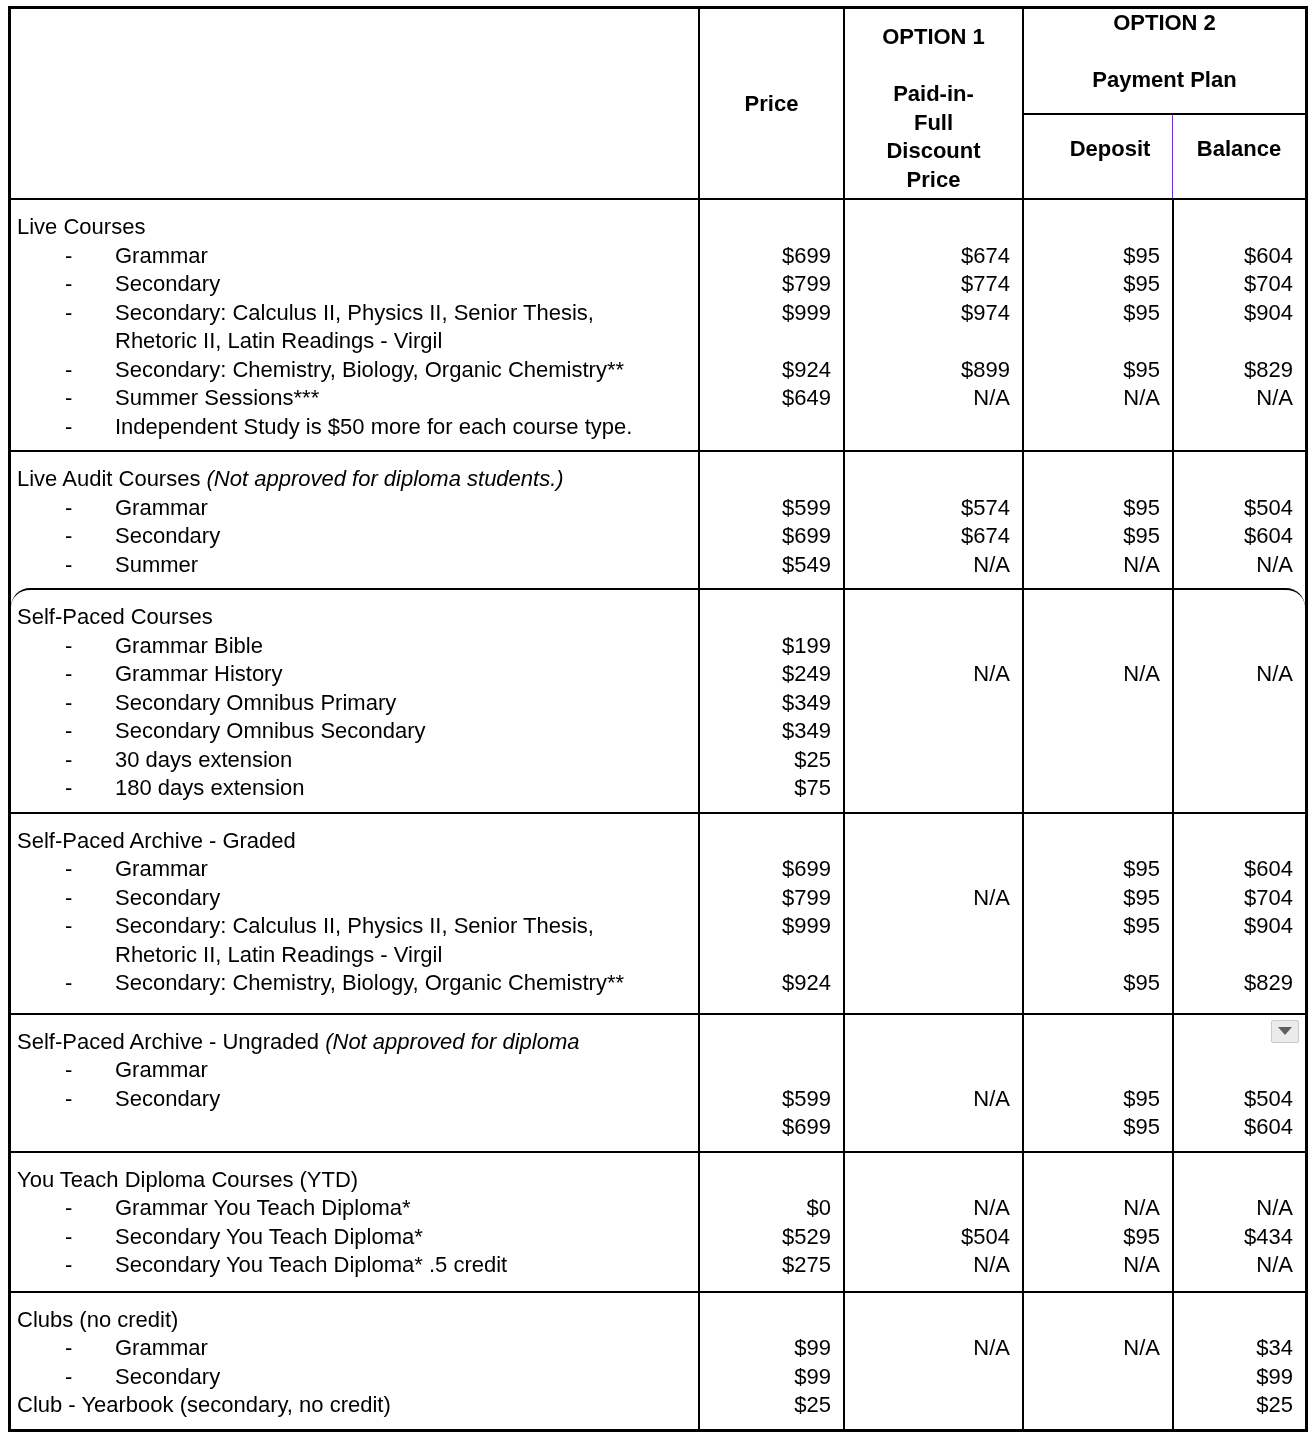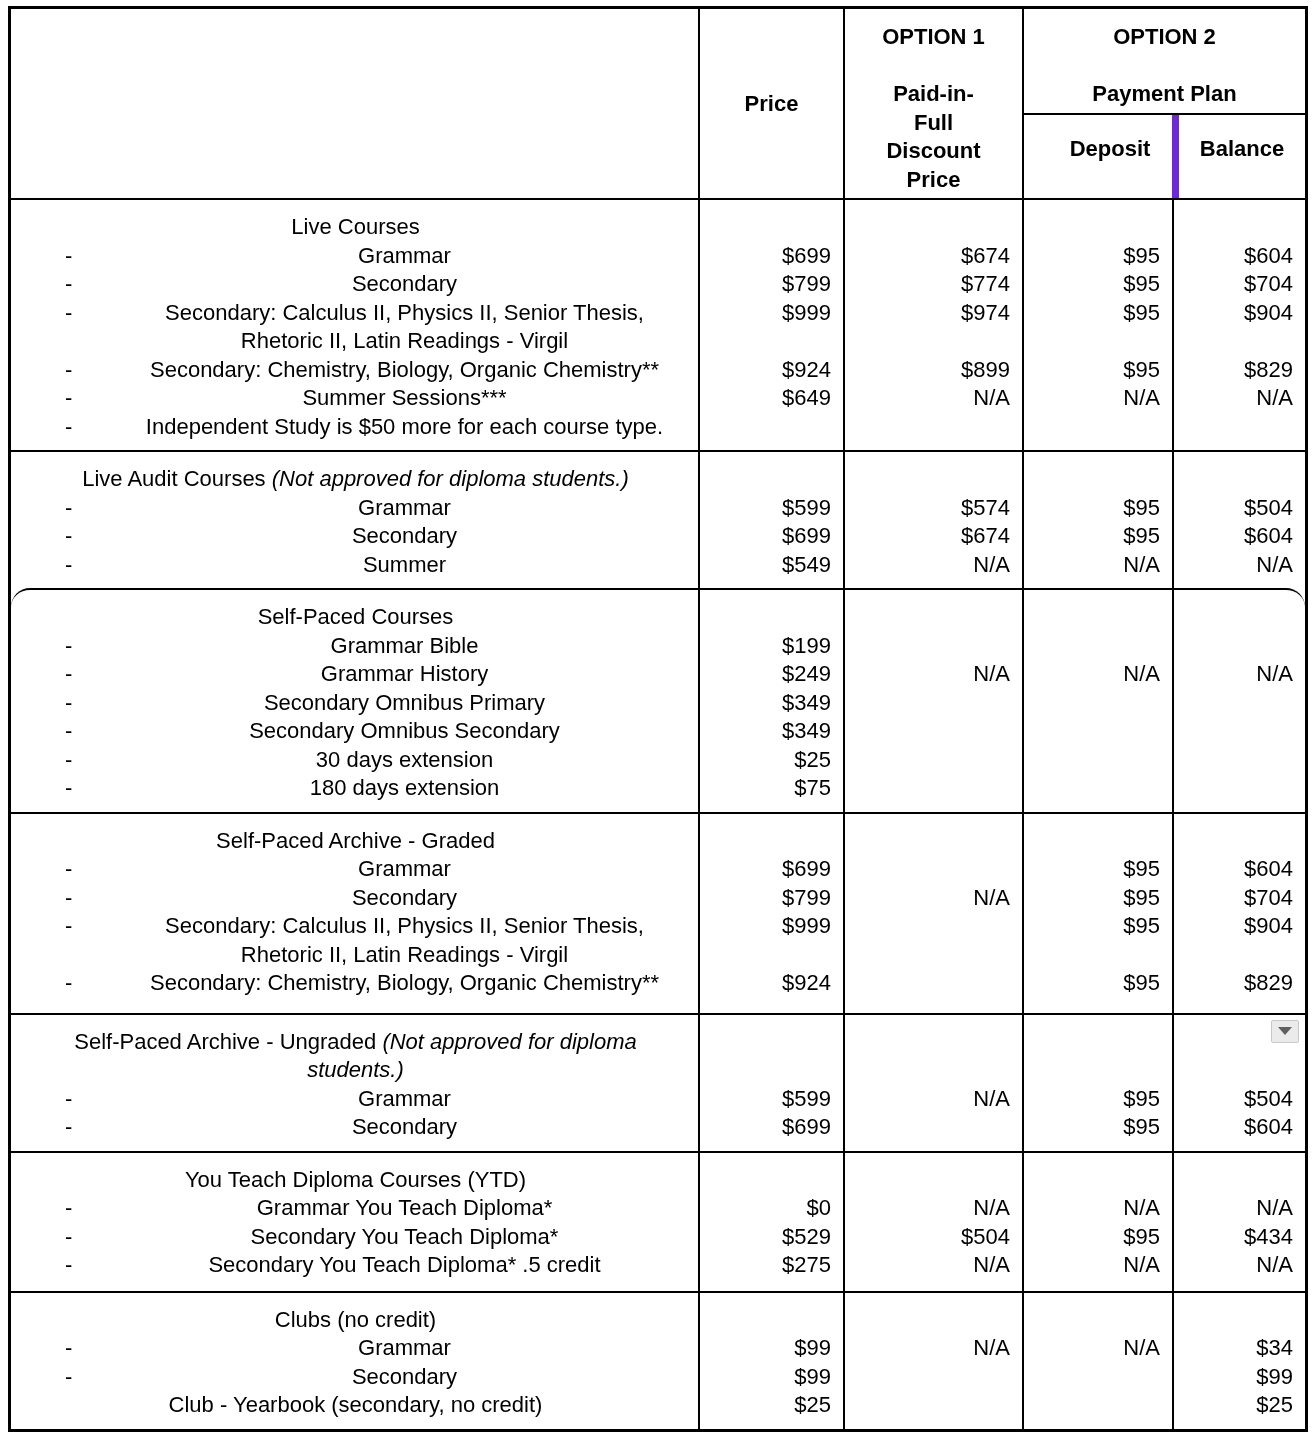--- a/index.html
+++ b/index.html
@@ -32,31 +32,31 @@
   .h-title, .h-title2 { font-weight: bold; text-align: center; line-height: 28.5px; height: 28.5px; }
   .h-spacer { height: 28.5px; }
   .h-price { display: flex; align-items: center; justify-content: center; font-weight: bold; }
   .h-opt1 { padding-top: 14px; text-align: center; }
   .h-subwrap { text-align: center; }
   .h-sub {
     display: inline-block; max-width: 112px;
     font-weight: bold; line-height: 28.5px; text-align: center;
   }
   .h-opt2 { grid-column: 4 / 6; display: flex; flex-direction: column; }
-  .opt2-top { height: 104px; padding-top: 14px; }
+  .opt2-top { height: 104px; }
   .opt2-bottom { flex: 1; border-top: 2px solid #000; display: flex; }
   .opt2-bottom .half {
     padding-top: 20px; text-align: center; font-weight: bold; line-height: 28.5px;
   }
   .half.deposit { width: 148px; padding-left: 24px; }
-  .half.balance { flex: 1; border-left: 7px solid #6d28d9; }
+  .half.balance { flex: 1; border-left: 1px solid #6d28d9; }
 
   
   .section-row { border-top: 2px solid #000; }
-  .label-cell { padding: 13px 4px 9px 0; text-align: center; }
+  .label-cell { padding: 13px 4px 9px 0; }
   .num-cell   { padding: 13px 12px 9px 2px; text-align: right; position: relative; }
   .ln { height: 28.5px; line-height: 28.5px; white-space: nowrap; }
   .ln.flush { padding-left: 6px; }
   .ln.item  { padding-left: 104px; position: relative; }
   .ln.item .dash { position: absolute; left: 54px; top: 0; }
   .ln.cont  { padding-left: 104px; }
   .italic { font-style: italic; }
 
   
   .dropdown-btn {
@@ -279,21 +279,20 @@
             <div class="ln num">$604</div>
             <div class="ln num">$704</div>
             <div class="ln num">$904</div>
             <div class="ln num"></div>
             <div class="ln num">$829</div>
           </div>
         </div>
         <div class="row section-row" style="min-height: 131px;">
           <div class="cell label-cell">
             <div class="ln flush"><span class="t">Self-Paced Archive - Ungraded </span><span class="t italic">(Not approved for diploma</span></div>
-            <div class="ln flush"><span class="t italic">students.)</span></div>
             <div class="ln item"><span class="dash">-</span><span class="t">Grammar</span></div>
             <div class="ln item"><span class="dash">-</span><span class="t">Secondary</span></div>
           </div>
           <div class="cell num-cell">
             <div class="ln num"></div>
             <div class="ln num"></div>
             <div class="ln num">$599</div>
             <div class="ln num">$699</div>
           </div>
           <div class="cell num-cell">

